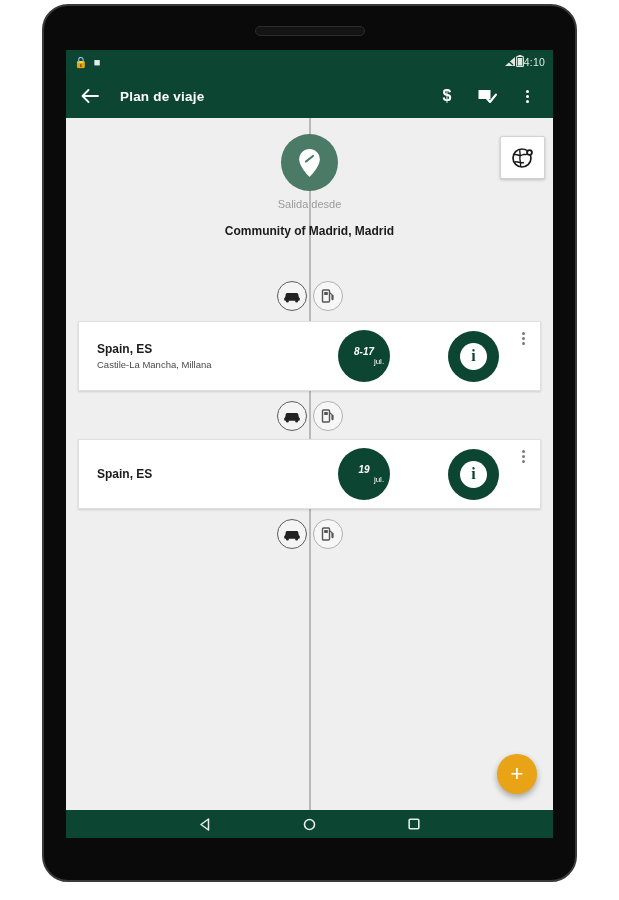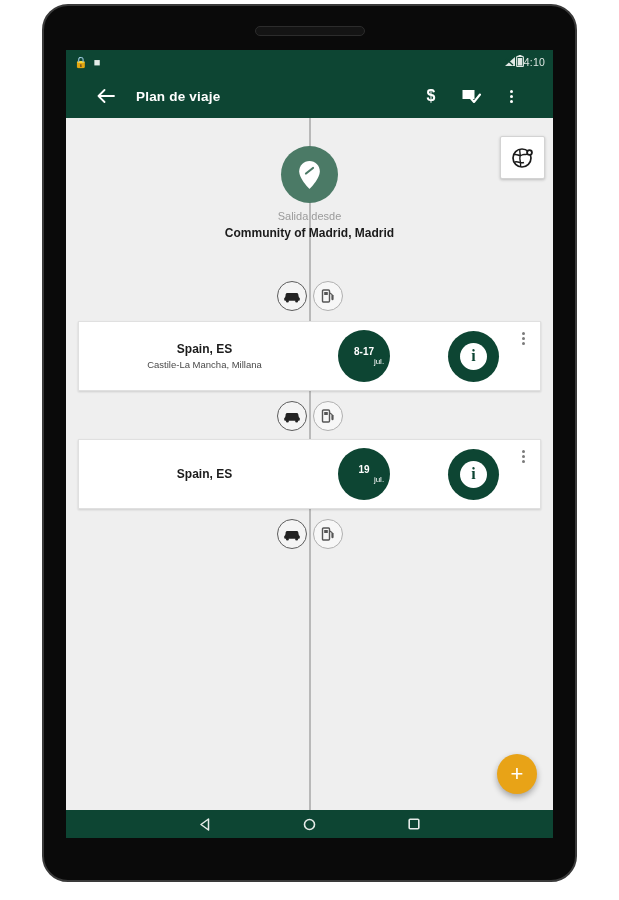--- a/index.html
+++ b/index.html
@@ -59,21 +59,21 @@
   .sb-glyph { font-size: 11px; line-height: 1; color: #e4ece8; }
   #status-clock { font-size: 10.5px; letter-spacing: .2px; }
 
   
   #app-bar {
     position: relative;
     height: 44px;
     background: #0d4533;
     display: flex;
     align-items: center;
-    padding: 0 28px;
+    padding: 0 12px;
     color: #ffffff;
   }
   #back-arrow {
     width: 24px; height: 24px;
     display: flex; align-items: center; justify-content: center;
     font-size: 17px; line-height: 1;
     cursor: pointer;
   }
   #app-bar-title {
     margin-left: 18px;
@@ -141,21 +141,21 @@
     background: #4b7a66;
     display: flex; align-items: center; justify-content: center;
     cursor: pointer;
   }
   .loc-sub {
     margin-top: 7px;
     font-size: 11px;
     color: #9b9b9b;
   }
   .loc-title {
-    margin-top: 4px;
+    margin-top: 14px;
     font-size: 12px;
     font-weight: bold;
     color: #1b1b1b;
   }
 
   
   .transport-row {
     position: absolute;
     left: 0; right: 0;
     display: flex;
@@ -180,39 +180,39 @@
     left: 12px; right: 12px;
     height: 70px;
     background: #ffffff;
     border: 1px solid #e0e0e0;
     box-shadow: 0 1px 2px rgba(0,0,0,.14);
     display: flex;
     align-items: center;
     z-index: 5;
     cursor: pointer;
   }
-  .card-text { padding-left: 6px; width: 245px; text-align: center; }
+  .card-text { padding-left: 18px; width: 245px; }
   .card-title {
     font-size: 12px; font-weight: bold; color: #1b1b1b;
   }
   .card-sub {
     margin-top: 3px;
     font-size: 9.5px; color: #4a4a4a;
   }
   .date-badge {
     width: 52px; height: 52px;
     border-radius: 50%;
     background: #0d4533;
     color: #ffffff;
     display: flex; flex-direction: column;
     align-items: center; justify-content: center;
     margin-left: 14px;
     cursor: pointer;
   }
-  .date-badge .d-num { font-size: 10px; font-weight: bold; line-height: 1.1; }
+  .date-badge .d-num { font-size: 10px; font-weight: bold; line-height: 1.1; font-style: italic; }
   .date-badge .d-mon { font-size: 8px; line-height: 1.2; padding-left: 30px; }
 
   .info-btn {
     width: 51px; height: 51px;
     border-radius: 50%;
     background: #0d4533;
     display: flex; align-items: center; justify-content: center;
     margin-left: 58px;
     cursor: pointer;
   }
@@ -331,21 +331,21 @@
       <svg width="24" height="24" viewBox="0 0 24 24">
         <circle cx="11" cy="12" r="9" fill="none" stroke="#1a1a1a" stroke-width="1.7"></circle>
         <path d="M3 9 C6 7 8 11 11 9 C13 7.7 15 9.5 16.5 8" fill="none" stroke="#1a1a1a" stroke-width="1.5"></path>
         <path d="M4 16 C7 14.5 9 18 13 16.5" fill="none" stroke="#1a1a1a" stroke-width="1.5"></path>
         <path d="M9 3.3 C8 6 10 8 9 11 C8.2 13.4 10 15 9.6 20.5" fill="none" stroke="#1a1a1a" stroke-width="1.4"></path>
         <circle cx="18.5" cy="6.5" r="3.3" fill="#1a1a1a"></circle>
         <circle cx="18.5" cy="6.5" r="1.5" fill="#ffffff"></circle>
       </svg>
     </div>
 
-    <div class="loc-node" style="top:28px;text-align:center;">
+    <div class="loc-node" style="top:16px;text-align:center;">
       <div class="loc-pin">
         <svg width="27" height="32" viewBox="0 0 27 32">
           <path d="M13.5 2 C7.8 2 3.2 6.6 3.2 12.3 C3.2 20 13.5 30 13.5 30 C13.5 30 23.8 20 23.8 12.3 C23.8 6.6 19.2 2 13.5 2 Z" fill="#ffffff"></path>
           <path d="M10 14.5 L17 9" stroke="#4b7a66" stroke-width="2.2" stroke-linecap="round"></path>
         </svg>
       </div>
       <div class="loc-sub">Salida desde</div>
       <div class="loc-title">Community of Madrid, Madrid</div>
     </div>
 

